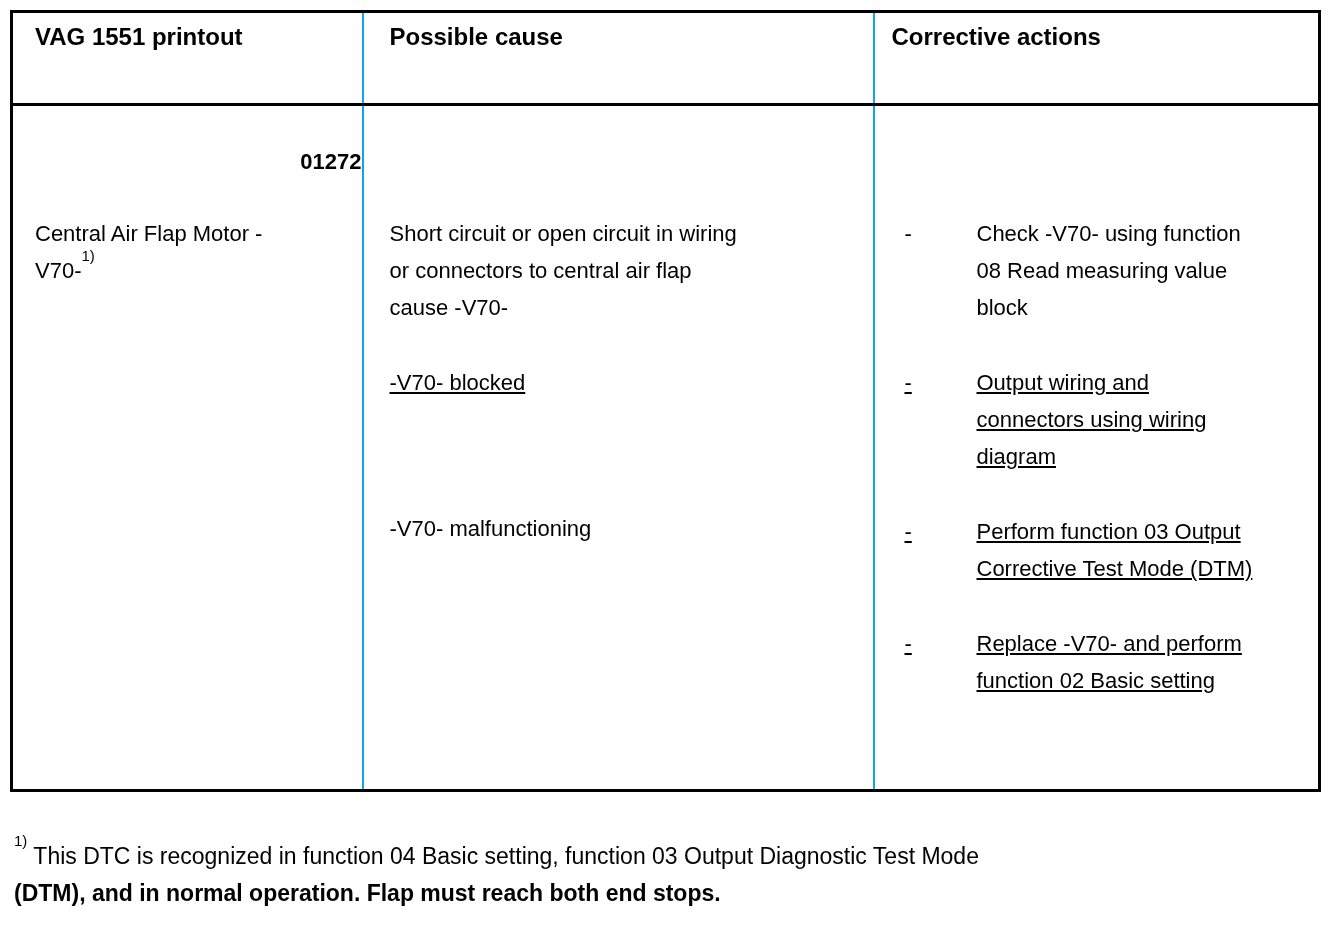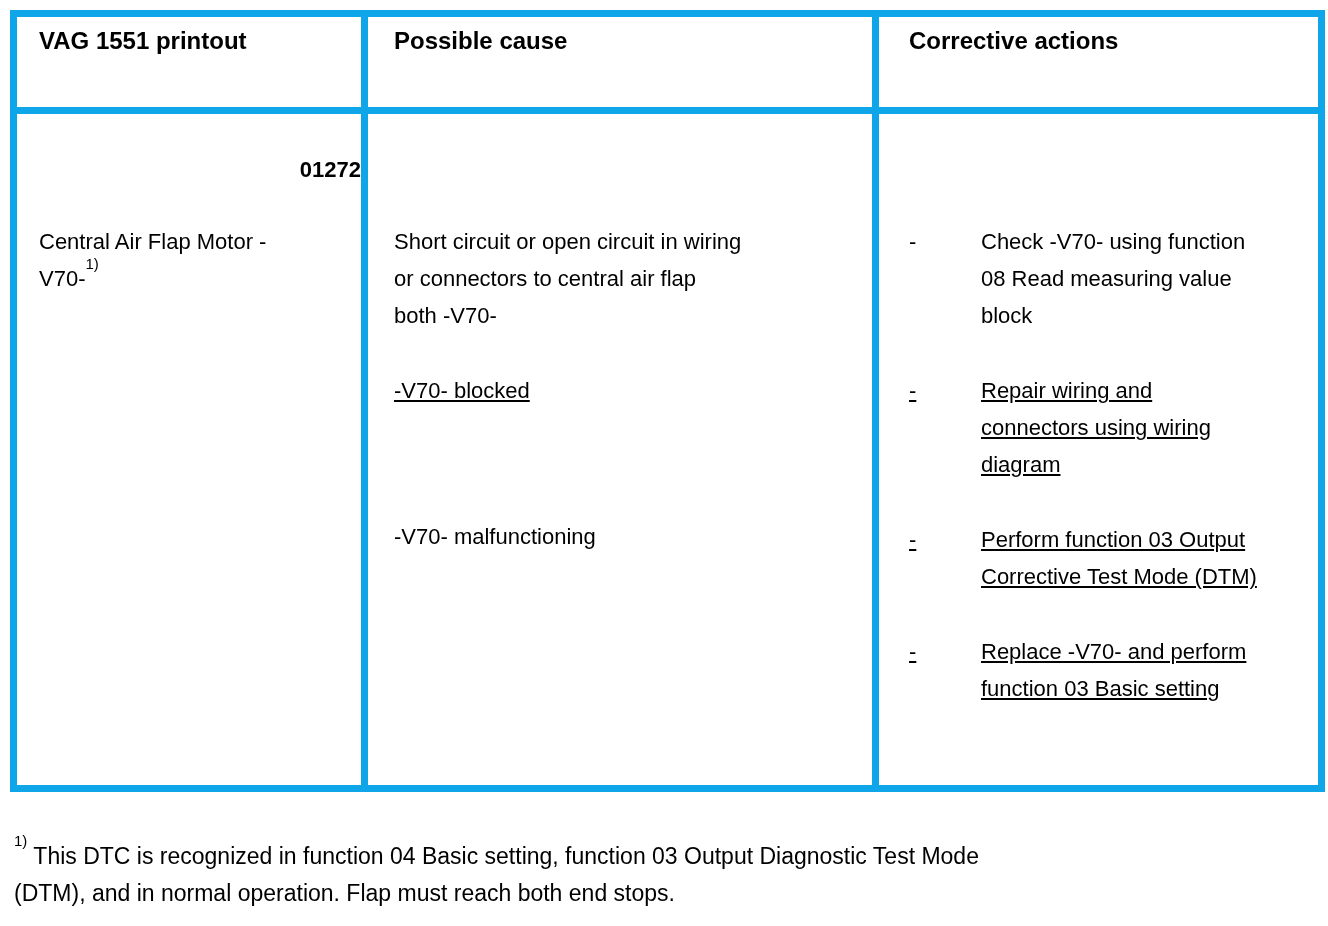--- a/index.html
+++ b/index.html
@@ -20,35 +20,35 @@
     position: absolute;
     left: 10px;
     top: 10px;
     width: 1308px;
     height: 782px;
     border-collapse: collapse;
     table-layout: fixed;
     border: 3px solid #000000;
   }
   .dtc-table th, .dtc-table td {
-    border: 7px solid #0ea5e9;
+    border: 2px solid #0ea5e9;
     vertical-align: top;
     text-align: left;
     padding: 0;
   }
   .dtc-table thead th {
     height: 80px;
     border-bottom: 3px solid #000000;
     font-size: 24px;
     font-weight: bold;
     padding-top: 10px;
   }
   th.h-col1, td.cell-printout { padding-left: 22px; }
   th.h-col2, td.cell-cause    { padding-left: 26px; }
-  th.h-col3                   { padding-left: 30px; }
+  th.h-col3                   { padding-left: 17px; }
   td.cell-actions             { padding-left: 30px; padding-right: 6px; }
 
   .cell {
     font-size: 22px;
     line-height: 37px;
   }
   .cell p { margin: 0; }
   .ln { display: block; }
 
   .dtc-code   { margin-top: 37px !important; font-weight: bold; text-align: right; }
@@ -70,21 +70,21 @@
 
   .footnote {
     position: absolute;
     left: 14px;
     top: 838px;
     width: 1240px;
     font-size: 23px;
     line-height: 37px;
     margin: 0;
   }
-  .fn-line2 { display: block; }
+  .fn-line2 { display: block; font-weight: bold; }
 </style>
 </head>
 <body>
 
 <div class="page">
 
   <table class="dtc-table">
     <colgroup>
       <col style="width:351px">
       <col style="width:511px">
@@ -105,21 +105,21 @@
           <p class="dtc-name">
             <span class="ln">Central Air Flap Motor -</span>
             <span><span>V70-</span><sup class="fref">1)</sup></span>
           </p>
         </td>
 
         <td class="cell cell-cause">
           <p class="mt-first">
             <span class="ln">Short circuit or open circuit in wiring</span>
             <span class="ln">or connectors to central air flap</span>
-            <span class="ln">both -V70-</span>
+            <span class="ln">cause -V70-</span>
           </p>
           <p class="mt-gap">
             <span class="ln">-V70- blocked</span>
           </p>
           <p class="mt-first">
             <span class="ln">-V70- malfunctioning</span>
           </p>
         </td>
 
         <td class="cell cell-actions">
@@ -127,37 +127,37 @@
             <span class="dash">-</span>
             <span class="atext">
               <span class="ln">Check -V70- using function</span>
               <span class="ln">08 Read measuring value</span>
               <span class="ln">block</span>
             </span>
           </p>
           <p class="action mt-gap">
             <span class="dash">-</span>
             <span class="atext">
-              <span class="ln">Repair wiring and</span>
+              <span class="ln">Output wiring and</span>
               <span class="ln">connectors using wiring</span>
               <span class="ln">diagram</span>
             </span>
           </p>
           <p class="action mt-gap">
             <span class="dash">-</span>
             <span class="atext">
               <span class="ln">Perform function 03 Output</span>
               <span class="ln">Corrective Test Mode (DTM)</span>
             </span>
           </p>
           <p class="action mt-gap">
             <span class="dash">-</span>
             <span class="atext">
               <span class="ln">Replace -V70- and perform</span>
-              <span class="ln">function 03 Basic setting</span>
+              <span class="ln">function 02 Basic setting</span>
             </span>
           </p>
         </td>
 
       </tr>
     </tbody>
   </table>
 
   <p class="footnote">
     <sup class="fref">1)</sup>

